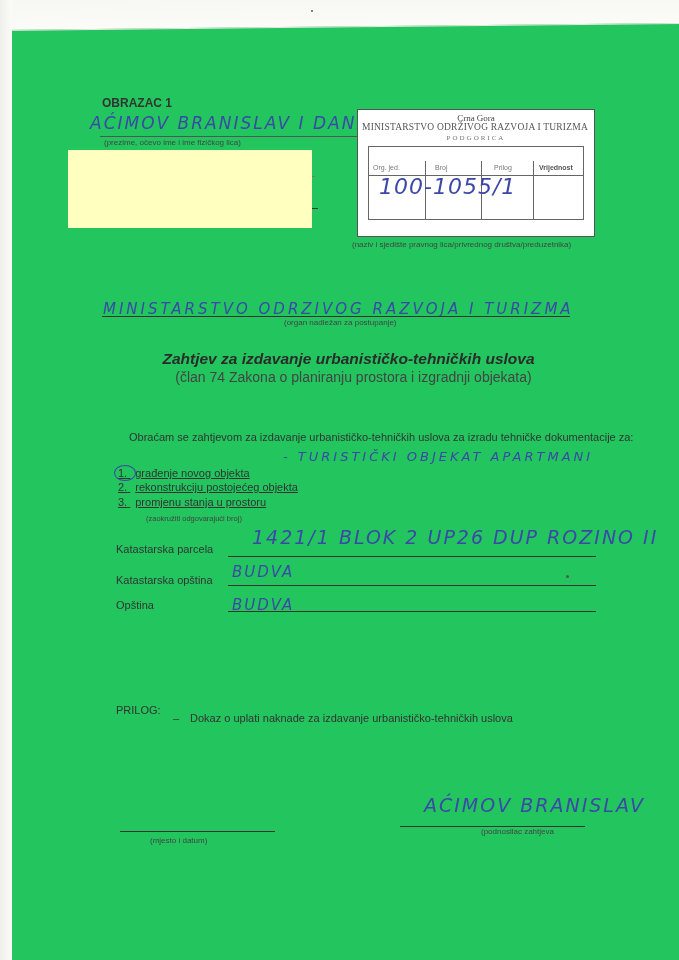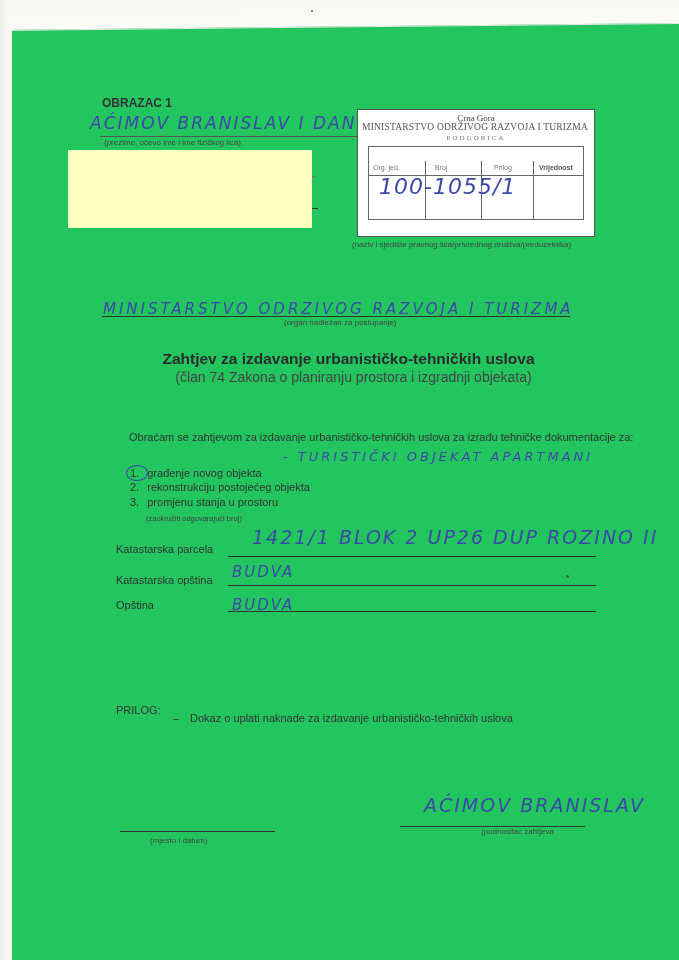--- a/index.html
+++ b/index.html
@@ -49,25 +49,25 @@
   .st-lbl { position:absolute; font-size:7px; color:#777; }
   .st-vline { position:absolute; width:1px; background:#666; }
   #st-received-date { position:absolute; left:60px; top:-9px; font-size:17px; }
   #st-number { position:absolute; left:10px; top:27px; font-size:22px; letter-spacing:1px; }
   #stamp-caption { left: 352px; top: 240px; }
 
   #authority { left: 103px; top: 300px; font-size: 15px; letter-spacing: 3px; white-space: nowrap; }
   #authority-line { left: 102px; top: 316px; width: 468px; }
   #authority-caption { left: 284px; top: 318px; }
 
-  #title { left: 0; width: 679px; top: 350px; text-align: center; font-size: 15.5px; font-weight: bold; color: #2b2b2b; padding-left: 18px; box-sizing: border-box;}
+  #title { left: 0; width: 679px; top: 350px; text-align: center; font-size: 15.5px; font-weight: bold; color: #2b2b2b; padding-left: 18px; box-sizing: border-box; font-style: italic;}
   #subtitle { left: 0; width: 679px; top: 369px; text-align: center; font-size: 14px; color: #444; padding-left: 28px; box-sizing: border-box;}
 
   #intro { left: 129px; top: 431px; font-size: 11px; line-height: 13px; width: 520px; color: #333; }
-  .opt { position: absolute; left: 130px; font-size: 11px; color: #333; }
+  .opt { position: absolute; left: 118px; font-size: 11px; color: #333; text-decoration: underline; }
   #opt1 { top: 467px; }
   #opt2 { top: 481px; }
   #opt3 { top: 496px; }
   #circle1 { position:absolute; left:-4px; top:-2px; width:20px; height:14px; border:1px solid #3b48a8; border-radius:50%; }
   #opt1-hand { left: 283px; top: 449px; font-size: 13px; letter-spacing: 3px; white-space: nowrap; }
   #opt-hint { left: 146px; top: 514px; font-size: 7.5px; color: #444; }
 
   .field-lbl { position:absolute; left:116px; font-size:11px; color:#333; }
   #f1-lbl { top: 543px; }
   #f2-lbl { top: 574px; }

